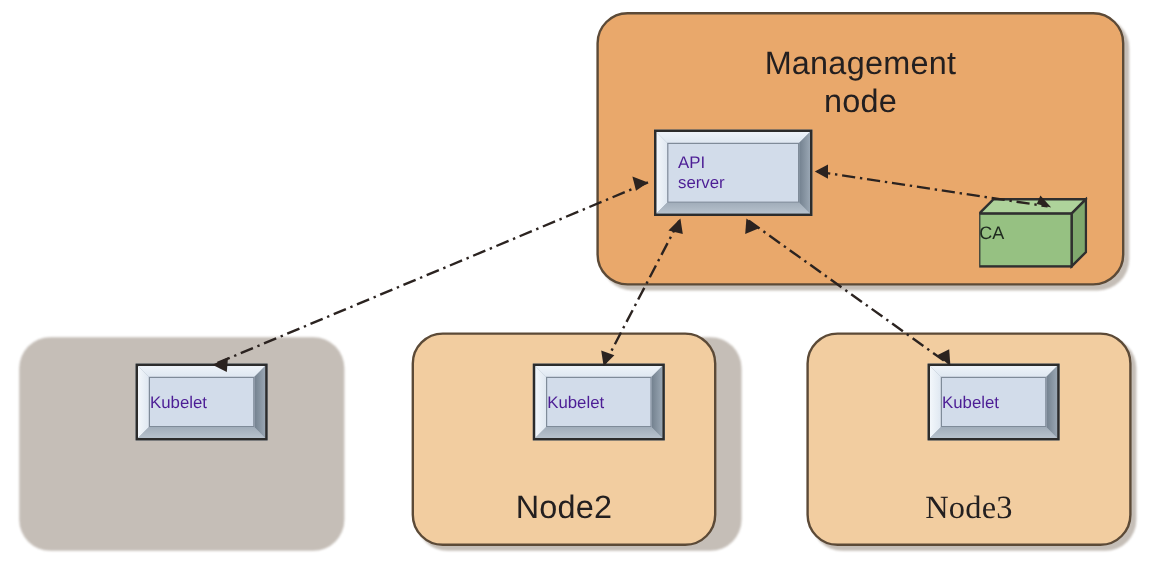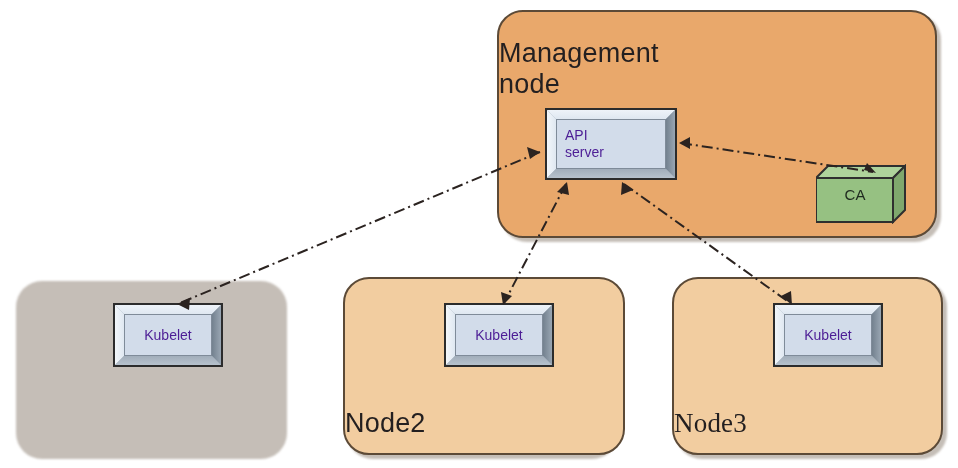--- a/index.html
+++ b/index.html
@@ -5,24 +5,24 @@
   html,body{margin:0;padding:0;background:#ffffff;}
   body{font-family:"Liberation Sans",sans-serif;}
   #canvas{position:relative;width:958px;height:468px;background:#ffffff;overflow:hidden;}
 
   
   .zone{position:absolute;box-sizing:border-box;border:2px solid #5c4a37;border-radius:26px;}
   .zone-shadow{position:absolute;border-radius:26px;background:rgba(90,70,50,.35);filter:blur(1px);}
 
   #mgmt-node{left:497px;top:10px;width:440px;height:228px;background:#e9a86b;}
   #node1{left:12px;top:277px;width:271px;height:178px;background:#f2cda0;}
-  #node2{left:343px;top:277px;width:282px;height:178px;background:#f2cda0;}
+  #node2{left:343px;top:277px;width:254px;height:178px;background:#f2cda0;}
   #node3{left:672px;top:277px;width:271px;height:178px;background:#f2cda0;font-family:Liberation Serif, serif;}
 
-  .zone-title{position:absolute;left:0;width:100%;
+  .zone-title{position:absolute;left:0;width:100%;text-align:center;
     color:#231f20;font-size:27px;line-height:31px;font-weight:400;letter-spacing:.2px;}
   #mgmt-title{top:26px;}
   .node-title{bottom:14px;font-size:27px;}
 
   
   .bevel{position:absolute;box-sizing:border-box;border:2px solid #2c2c2c;background:#9aa7b4;}
   .bevel .face{position:absolute;inset:9px;background:#d2dcea;border:1px solid #7f8b99;
       display:flex;align-items:center;justify-content:flex-start;}
   .bevel .bv{position:absolute;}
   
@@ -39,29 +39,29 @@
       clip-path:polygon(100% 0,100% 100%,0 calc(100% - 10px),0 10px);}
   
   .bevel .bv-bot{left:0;bottom:0;width:100%;height:10px;
       background:linear-gradient(#9fabb8,#b7c2cd);
       clip-path:polygon(10px 0,calc(100% - 10px) 0,100% 100%,0 100%);}
   .bevel .label{position:relative;z-index:4;color:#4c1d95;font-size:14px;line-height:17px;}
 
   #api-server{left:545px;top:108px;width:132px;height:72px;}
   #api-server .label{padding-left:8px;}
   .kubelet{width:110px;height:64px;}
-  .kubelet .label{width:100%;text-align:center;font-size:14px;}
+  .kubelet .label{width:100%;font-size:14px;}
   #kubelet1{left:113px;top:303px;}
   #kubelet2{left:444px;top:303px;}
   #kubelet3{left:773px;top:303px;}
 
   
   #ca-box{position:absolute;left:816px;top:164px;width:90px;height:60px;}
   #ca-box svg{display:block;}
-  #ca-label{position:absolute;left:0;top:22px;width:78px;text-align:center;
+  #ca-label{position:absolute;left:0;top:22px;width:78px;
     color:#1f2a1f;font-size:15px;line-height:18px;pointer-events:none;}
 
   
   #wires{position:absolute;left:0;top:0;width:958px;height:468px;pointer-events:none;}
   .wire{fill:none;stroke:#2b2320;stroke-width:2;stroke-dasharray:11 4 2 4;stroke-linecap:butt;}
   .ahead{fill:#2b2320;stroke:none;}
 </style>
 </head>
 <body>
 

